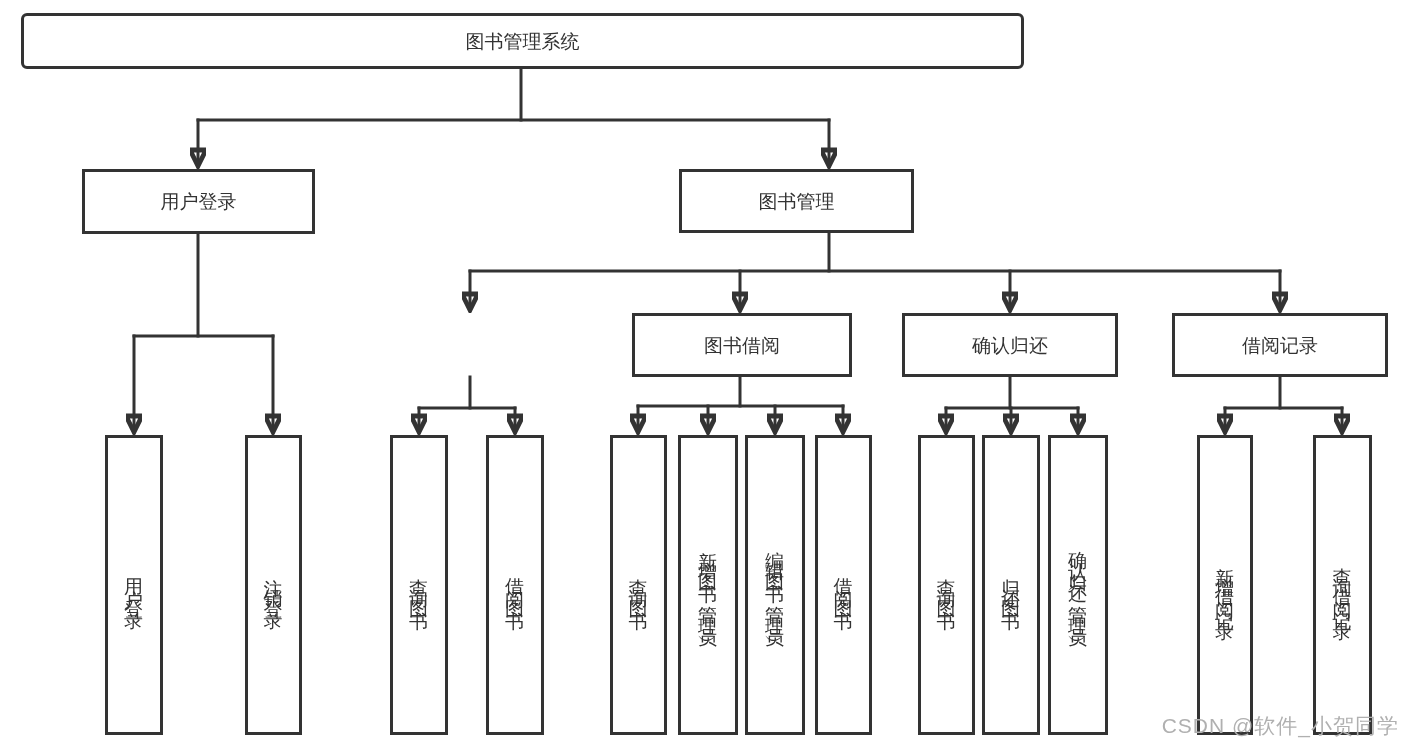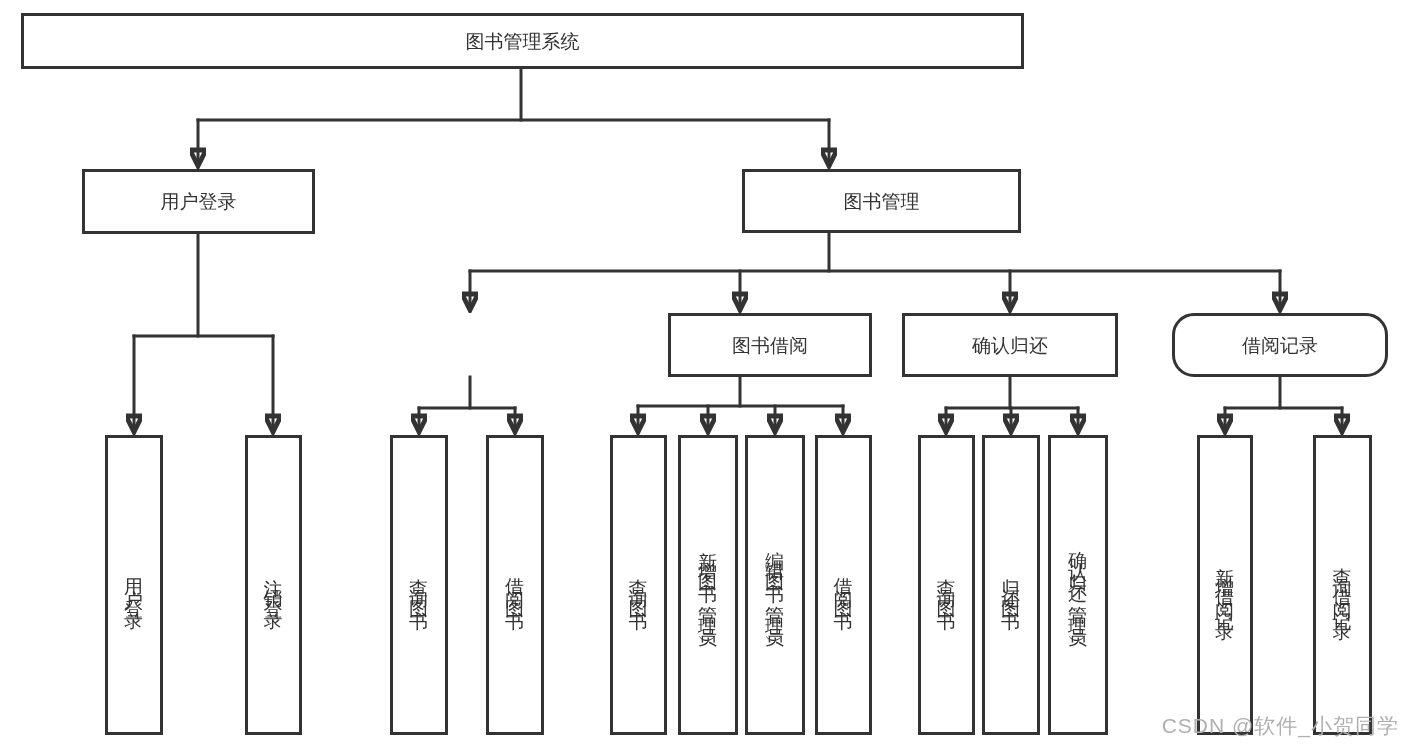--- a/index.html
+++ b/index.html
@@ -104,28 +104,28 @@
     <line x1="946" y1="408" x2="946" y2="432" marker-end="url(#ah)"></line>
     <line x1="1011" y1="408" x2="1011" y2="432" marker-end="url(#ah)"></line>
     <line x1="1078" y1="408" x2="1078" y2="432" marker-end="url(#ah)"></line>
 
     <path d="M1280 377 V 408"></path>
     <path d="M1225 408 H 1342"></path>
     <line x1="1225" y1="408" x2="1225" y2="432" marker-end="url(#ah)"></line>
     <line x1="1342" y1="408" x2="1342" y2="432" marker-end="url(#ah)"></line>
   </svg>
 
-  <div class="box" style="left:21px; top:13px; width:1003px; height:56px;">图书管理系统</div>
+  <div class="box" style="left:21px; top:13px; width:1003px; height:56px;border-radius:6px;">图书管理系统</div>
 
   <div class="box" style="left:82px; top:169px; width:233px; height:65px;">用户登录</div>
-  <div class="box" style="left:742px; top:169px; width:279px; height:64px;">图书管理</div>
+  <div class="box" style="left:679px; top:169px; width:235px; height:64px;">图书管理</div>
 
-  <div class="box" style="left:668px; top:313px; width:204px; height:64px;">图书借阅</div>
+  <div class="box" style="left:632px; top:313px; width:220px; height:64px;">图书借阅</div>
   <div class="box" style="left:902px; top:313px; width:216px; height:64px;">确认归还</div>
-  <div class="box" style="left:1172px; top:313px; width:216px; height:64px;border-radius:22px;">借阅记录</div>
+  <div class="box" style="left:1172px; top:313px; width:216px; height:64px;">借阅记录</div>
 
   <div class="box v" style="left:105px; top:435px; width:58px; height:300px;">用户登录</div>
   <div class="box v" style="left:245px; top:435px; width:57px; height:300px;">注销登录</div>
 
   <div class="box v" style="left:390px; top:435px; width:58px; height:300px;">查询图书</div>
   <div class="box v" style="left:486px; top:435px; width:58px; height:300px;">借阅图书</div>
 
   <div class="box v" style="left:610px; top:435px; width:57px; height:300px;">查询图书</div>
   <div class="box v" style="left:678px; top:435px; width:60px; height:300px;">新增图书（管理员）</div>
   <div class="box v" style="left:745px; top:435px; width:60px; height:300px;">编辑图书（管理员）</div>

